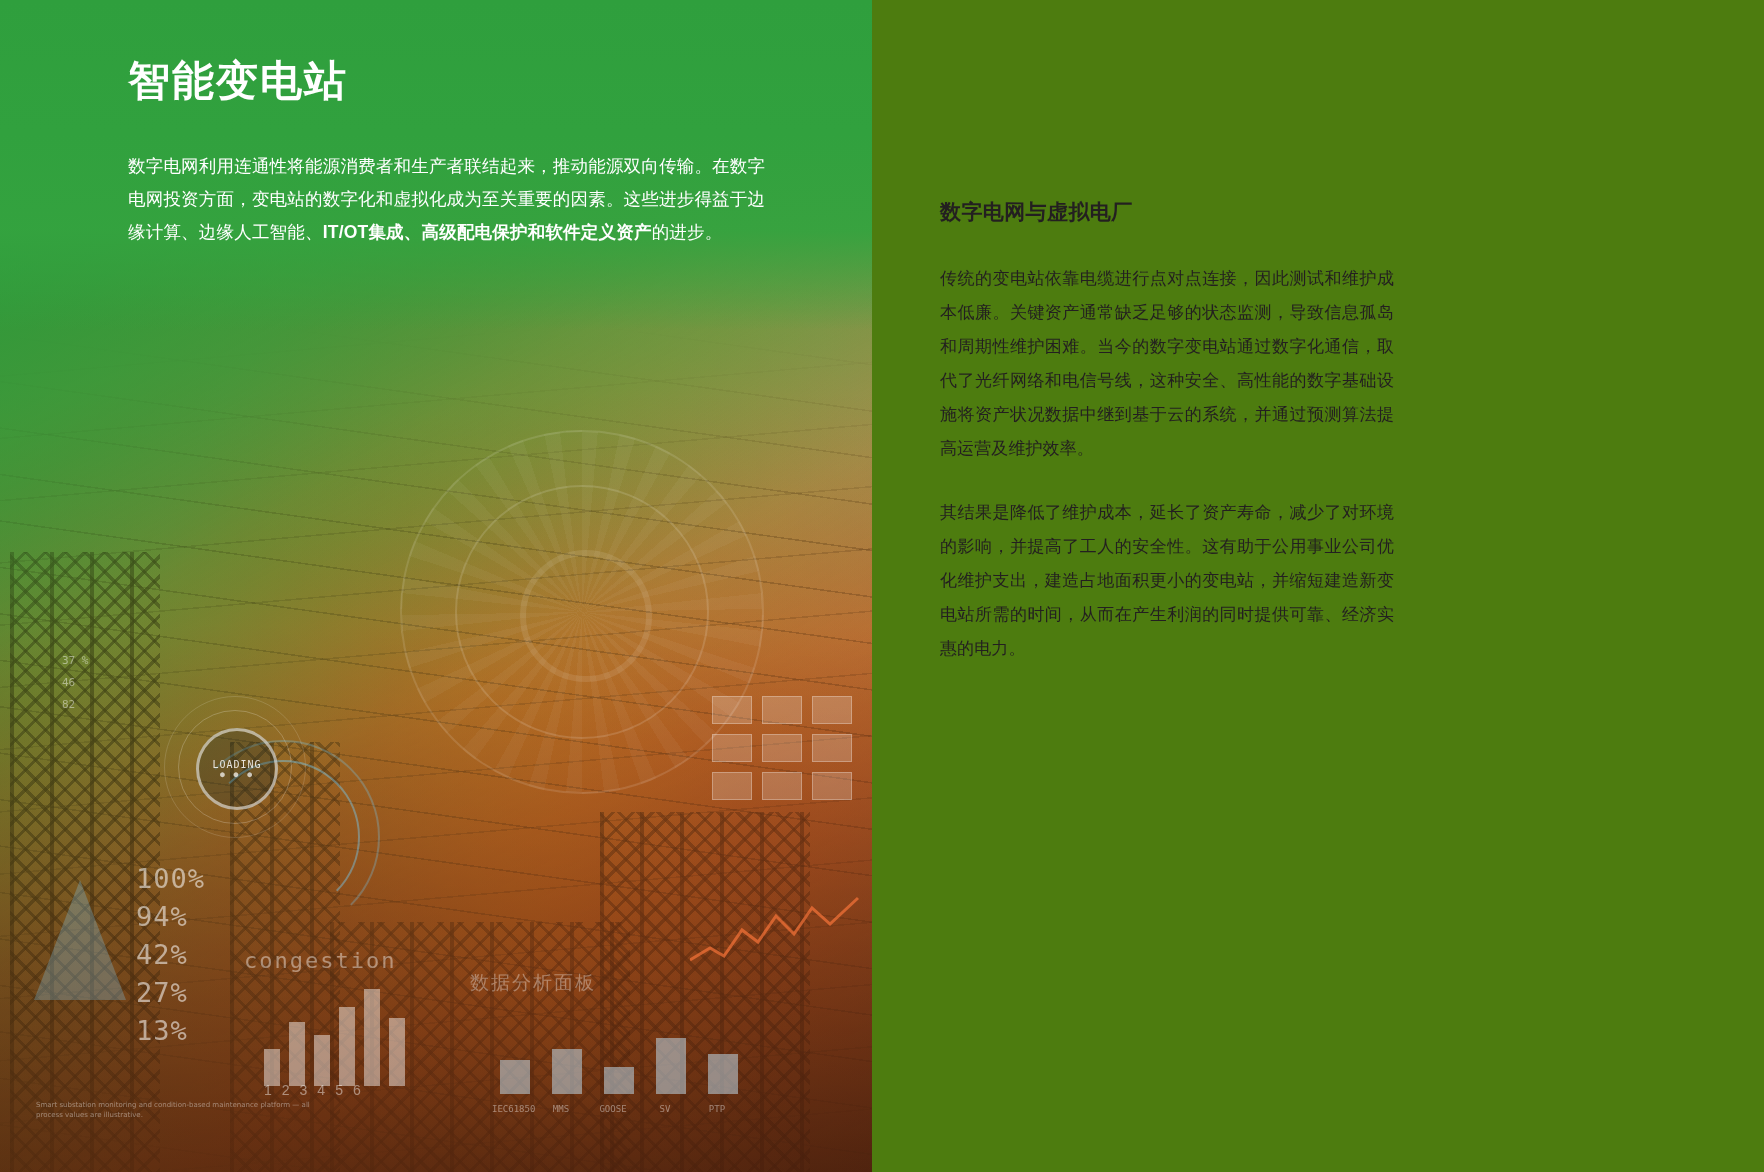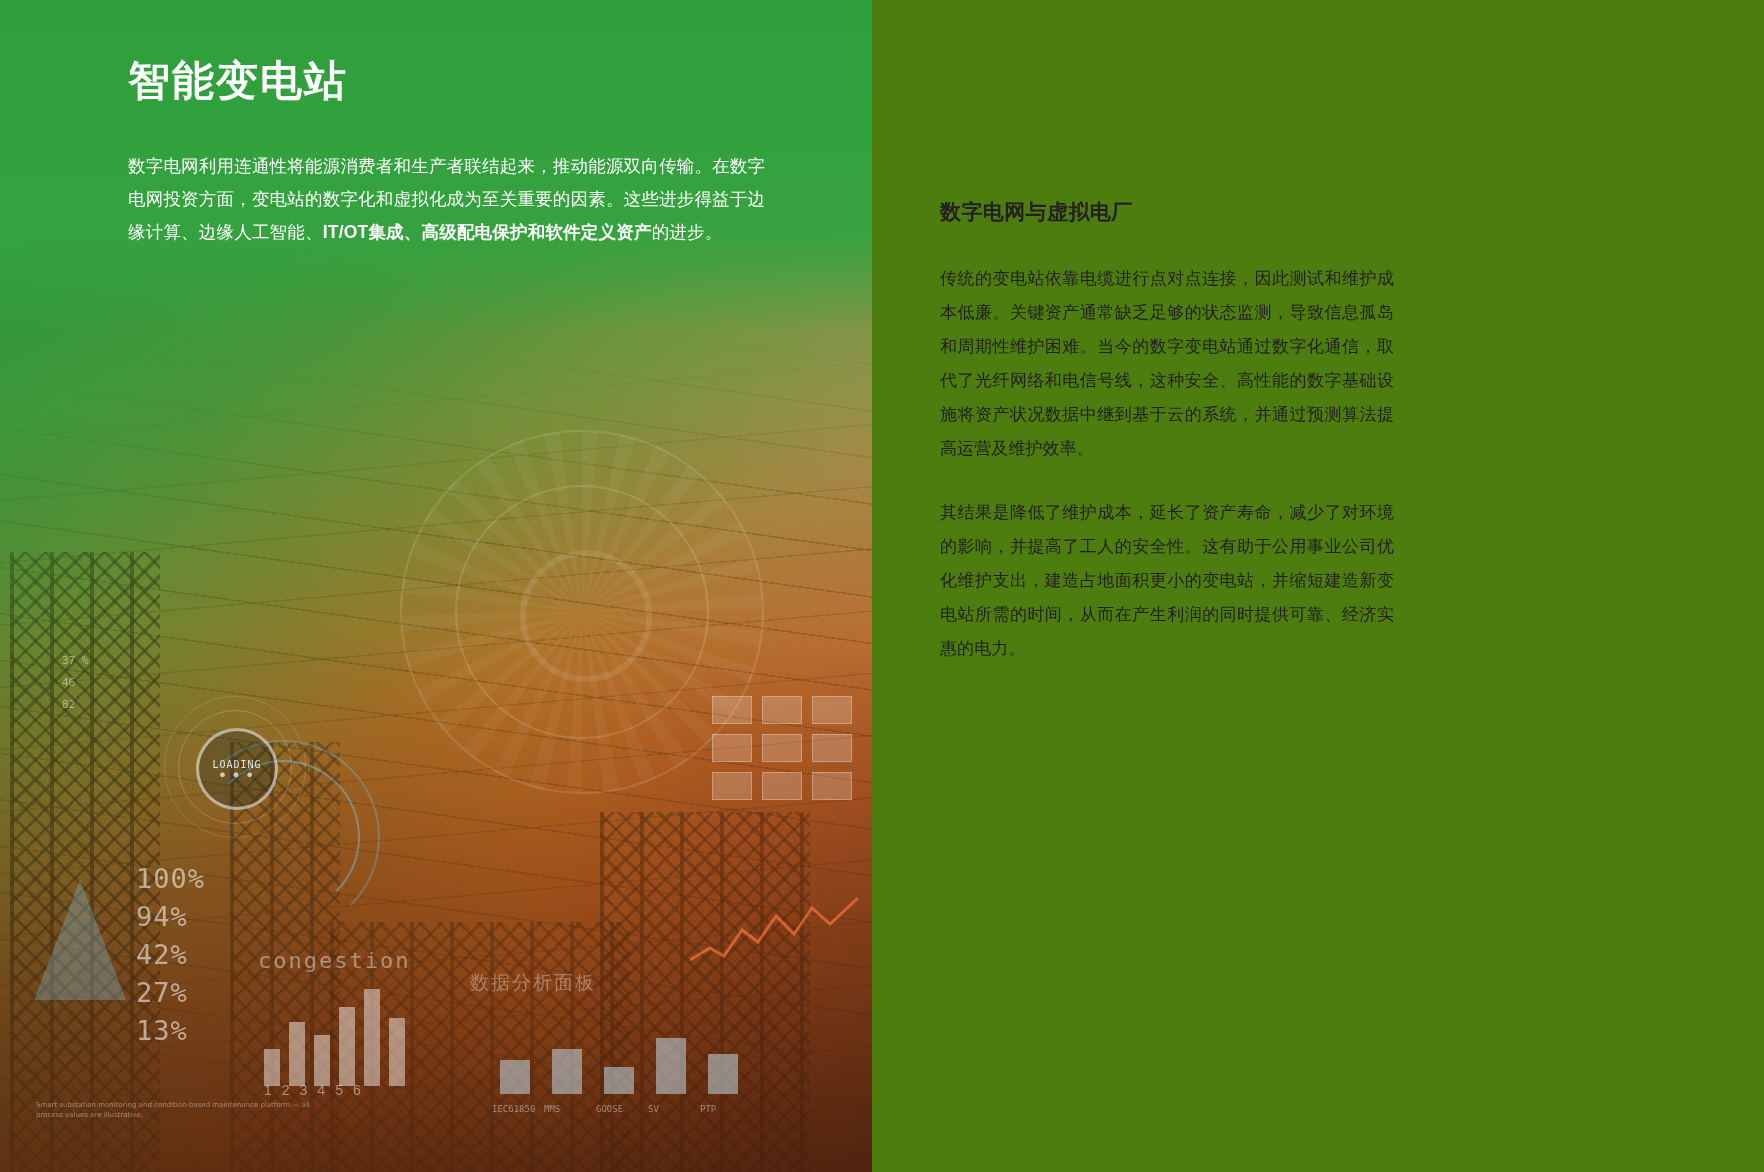--- a/index.html
+++ b/index.html
@@ -199,21 +199,21 @@
     position: absolute;
     left: 62px;
     top: 650px;
     color: rgba(255,255,255,0.45);
     font-family: "DejaVu Sans Mono", monospace;
     font-size: 11px;
     line-height: 22px;
   }
   .congestion {
     position: absolute;
-    left: 258px;
+    left: 244px;
     top: 948px;
     color: rgba(255,255,255,0.42);
     font-family: "DejaVu Sans Mono", monospace;
     font-size: 22px;
     letter-spacing: 2px;
   }
   .bar-chart {
     position: absolute;
     left: 264px;
     bottom: 86px;
@@ -252,21 +252,21 @@
   .bar2-labels {
     position: absolute;
     left: 492px;
     bottom: 58px;
     display: flex;
     gap: 18px;
     font-family: "DejaVu Sans Mono", monospace;
     font-size: 9px;
     color: rgba(255,255,255,0.42);
   }
-  .bar2-labels span { width: 34px; text-align: left; }
+  .bar2-labels span { width: 34px; text-align: center; }
   .grid-tiles {
     position: absolute;
     left: 712px;
     top: 696px;
     display: grid;
     grid-template-columns: repeat(3, 40px);
     grid-template-rows: repeat(3, 28px);
     gap: 10px;
   }
   .grid-tiles div {

